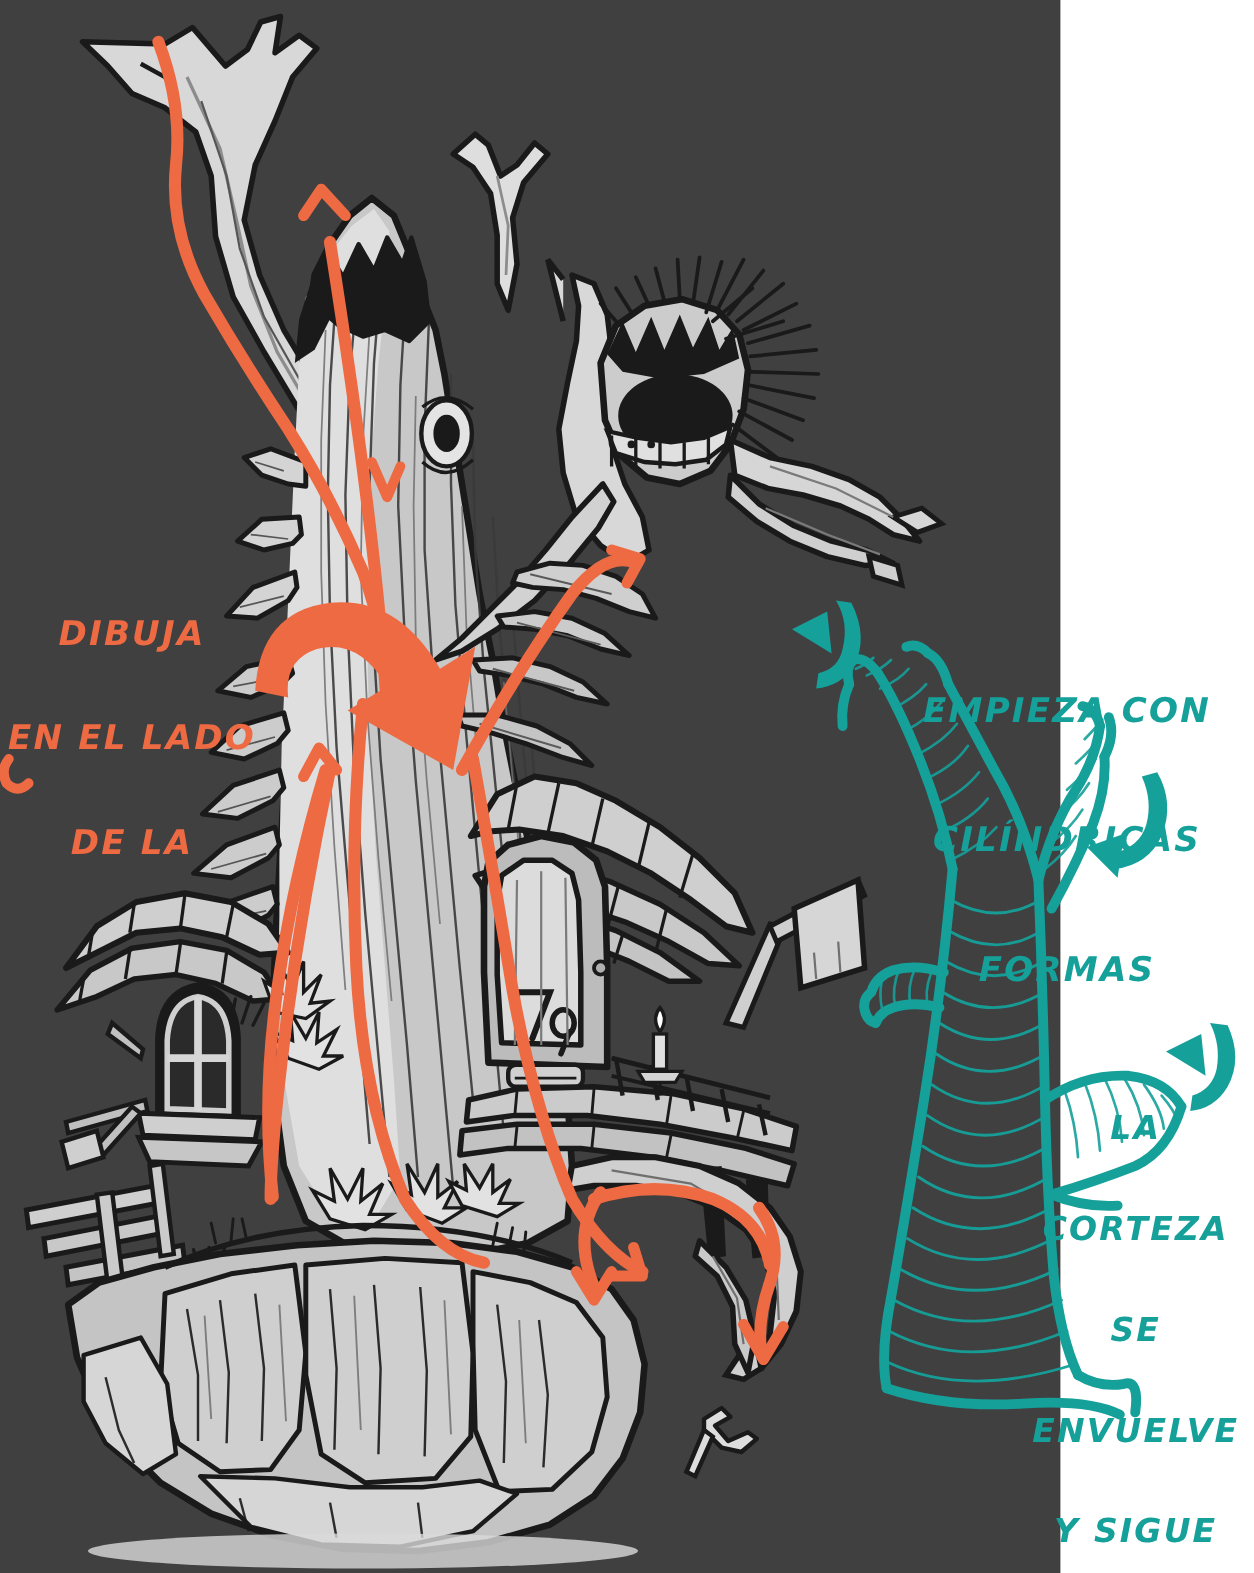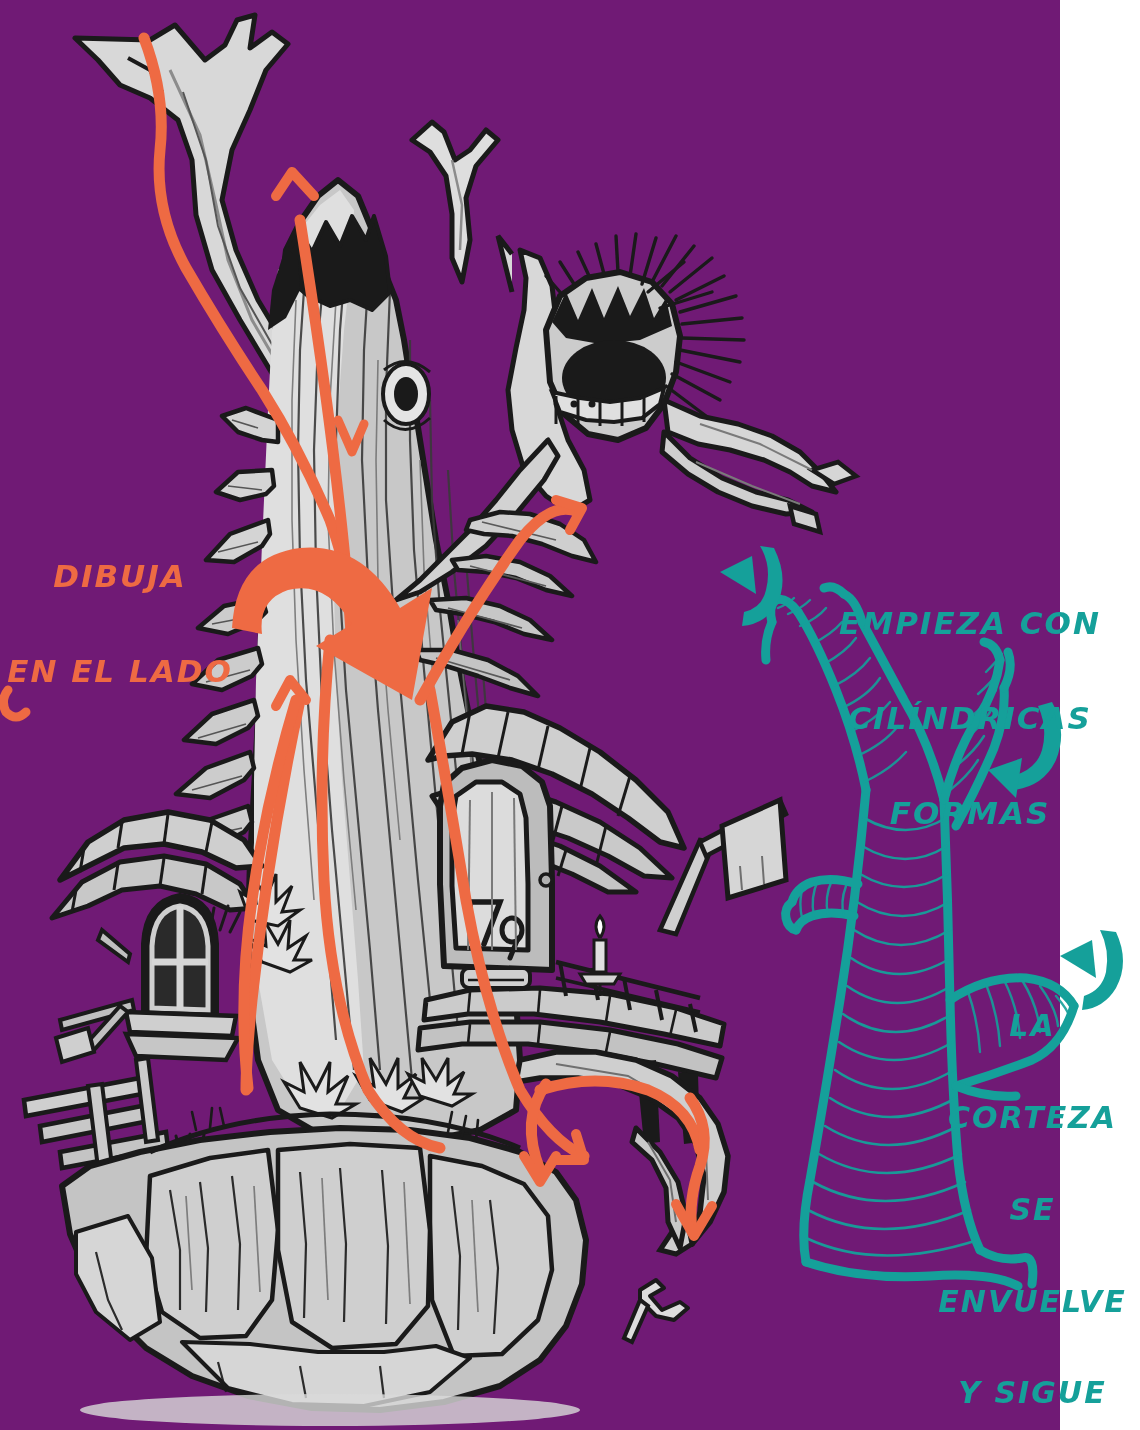--- a/index.html
+++ b/index.html
@@ -1,29 +1,29 @@
 <!DOCTYPE html>
 <html><head>
 <meta charset="utf-8">
 <style>
   html,body{margin:0;padding:0;background:#ffffff;}
   body{width:1140px;height:1430px;position:relative;overflow:hidden;
        font-family:"DejaVu Sans",sans-serif;}
-  #stage{position:absolute;inset:0;width:1060px;height:1430px;background:#701a75;}
+  #stage{position:absolute;inset:0;width:964px;height:1430px;background:#404040;}
   svg.layer{position:absolute;left:0;top:0;width:1140px;height:1430px;}
   .txt{position:absolute;white-space:pre;line-height:1.02;
        font-family:"DejaVu Sans",sans-serif;font-weight:700;font-style:italic;
        letter-spacing:2px;}
   .orange-text{color:#ee6a43;text-align:center;font-size:31px;}
   .teal-text{color:#15a09a;text-align:center;font-size:31px;}
   .teal-text.small{font-size:30px;}
   #orangeBlock{left:0px;top:498px;width:240px;}
   #orangeBlock div{text-align:center;}
   #tealTop{left:820px;top:545px;width:300px;}
-  #tealTop div{text-align:center;}
+  #tealTop div{text-align:center;margin-top:23px;}
   #tealBottom{left:930px;top:950px;width:205px;}
   #tealBottom div{text-align:center;}
 </style>
 </head>
 <body>
 
 <div id="stage">
 
   <svg class="layer" viewBox="0 0 1140 1430">
     <defs>
@@ -529,20 +529,21 @@
 
       <path d="M1116,932 Q1130,962 1116,988 Q1104,1008 1082,1010 L1084,996
                Q1102,990 1106,972 Q1110,950 1100,930 Z"></path>
       <path d="M1092,940 L1060,956 L1096,978 Z"></path>
     </g>
   </svg>
 
   <div class="txt orange-text" id="orangeBlock">
     <div>DIBUJA</div>
     <div>EN EL LADO</div>
+    <div>DE LA</div>
   </div>
 
   <div class="txt teal-text" id="tealTop">
     <div>EMPIEZA CON</div>
     <div>CILÍNDRICAS</div>
     <div>FORMAS</div>
   </div>
 
   <div class="txt teal-text small" id="tealBottom">
     <div>LA</div>

